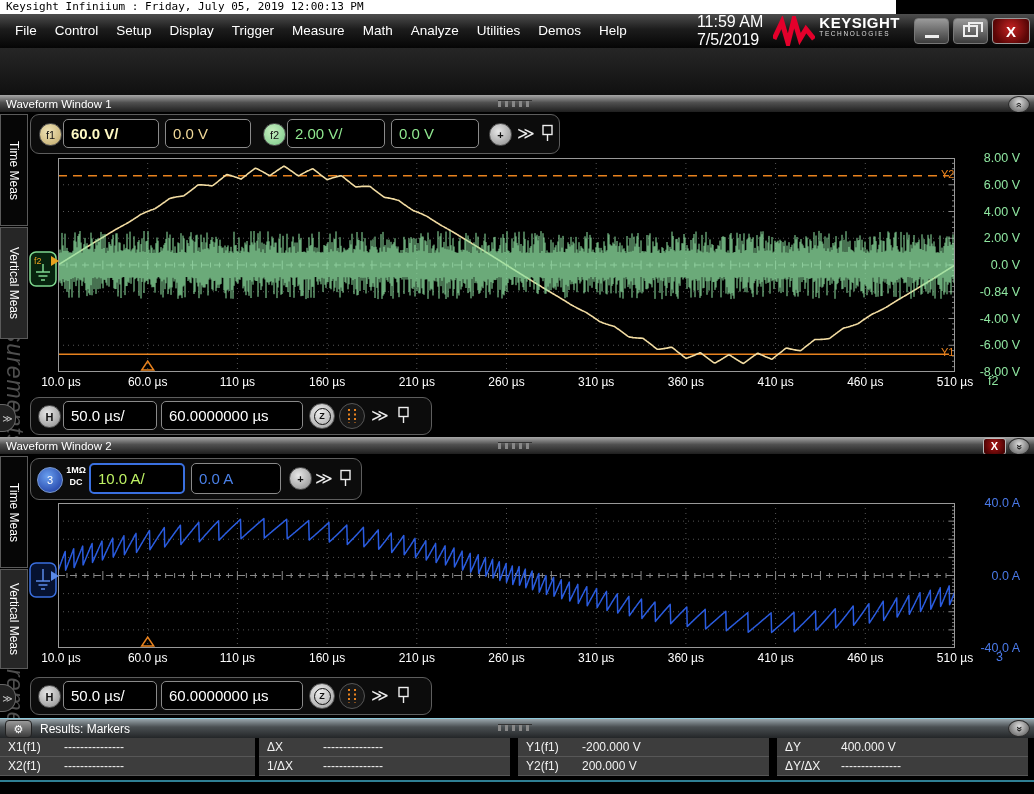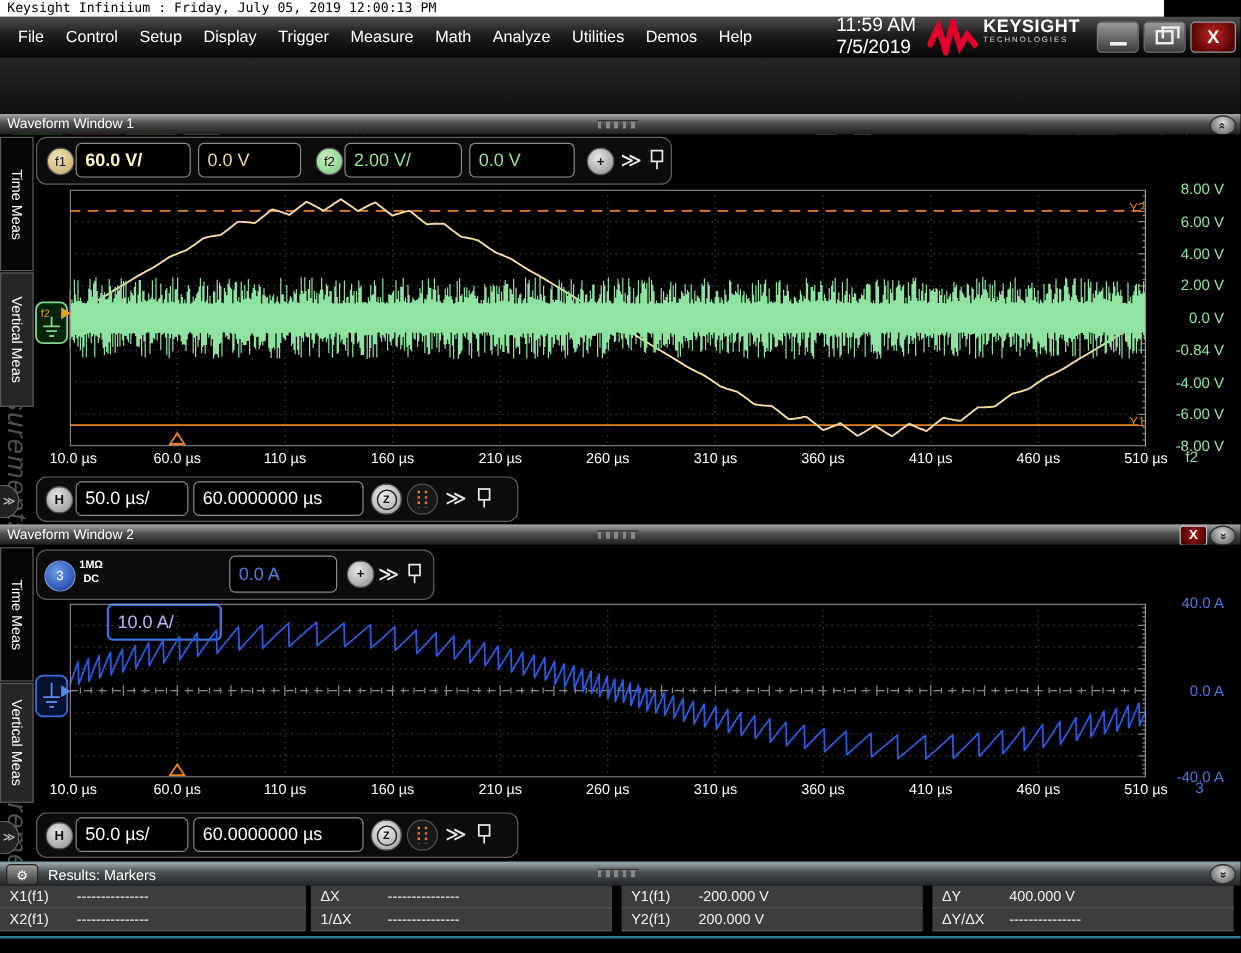--- a/index.html
+++ b/index.html
@@ -1,20 +1,20 @@
 <!DOCTYPE html>
 <html><head>
 <meta charset="utf-8">
 <style>
   html,body{margin:0;padding:0;background:#000;}
   #app{position:relative;width:1034px;height:794px;background:#000;overflow:hidden;
        font-family:"Liberation Sans",sans-serif;-webkit-font-smoothing:antialiased;}
   .abs{position:absolute;}
   
-  #os-titlebar{left:0;top:0;width:970px;height:14px;background:#fff;color:#000;
+  #os-titlebar{left:0;top:0;width:896px;height:14px;background:#fff;color:#000;
     font-family:"DejaVu Sans Mono",monospace;font-size:11px;line-height:14px;padding-left:6px;box-sizing:border-box;}
   
   #menubar{left:0;top:14px;width:1034px;height:34px;background:linear-gradient(#4e4e4e,#1c1c1c 45%,#050505);
     display:flex;align-items:center;color:#fff;}
   #menu-items{display:flex;align-items:center;padding-left:6px;}
   .menu-item{padding:0 9px;font-size:13.5px;color:#fff;line-height:34px;cursor:default;}
   #menubar-right{margin-left:auto;display:flex;align-items:center;}
   #clock{font-size:16px;line-height:1.15;color:#fff;margin-right:10px;}
   #brand{display:flex;margin-right:14px;}
   #brand-text{margin-left:4px;}
@@ -462,21 +462,21 @@
         <div class="vtab t1" style="top: 2px; height: 112px;">Time Meas</div>
         <div class="vtab t2" style="top: 115px; height: 100px;">Vertical Meas</div>
       </div>
 
     <div class="cgroup" style="left:30px;top:4px;width:330px;height:40px;">
       <div class="badge" style="left:6px;top:8px;width:24px;height:24px;background:radial-gradient(circle at 40% 35%,#6aa0f0,#16329a);color:#fff;border:1px solid #7a9ad0;">3</div>
       <div class="abs" style="left:33px;top:6px;width:24px;text-align:center;color:#fff;font-size:9px;font-weight:bold;line-height:1.3;">
         <div>1MΩ</div>
         <div>DC</div>
       </div>
-      <div class="cfield" style="left:58px;top:4px;width:96px;height:31px;color:#c4b5fd;border:2px solid #3a70e0;margin-top:40px;">10.0 A/</div>
+      <div class="cfield" style="left:58px;top:4px;width:96px;height:31px;color:#bef264;border:2px solid #3a70e0;">10.0 A/</div>
       <div class="cfield" style="left:160px;top:4px;width:90px;height:31px;color:#4a80e8;">0.0 A</div>
       <div class="badge" style="left:258px;top:8px;width:21px;height:21px;background:radial-gradient(circle at 40% 35%,#e8e8e8,#8a8a8a);font-weight:bold;">+</div>
       <div class="chevrons" style="left:284px;top:11px;">≫</div>
       <svg class="abs" style="left:308px;top:10px;" width="13" height="19" viewBox="0 0 13 19">
         <rect x="2" y="1.5" width="9" height="9" fill="none" stroke="#eee" stroke-width="1.4"></rect>
         <line x1="6.5" y1="10.5" x2="6.5" y2="17" stroke="#eee" stroke-width="1.4"></line>
       </svg>
     </div>
 
     <svg class="abs" id="plot2" style="left:58px;top:49px;" width="897" height="145">

